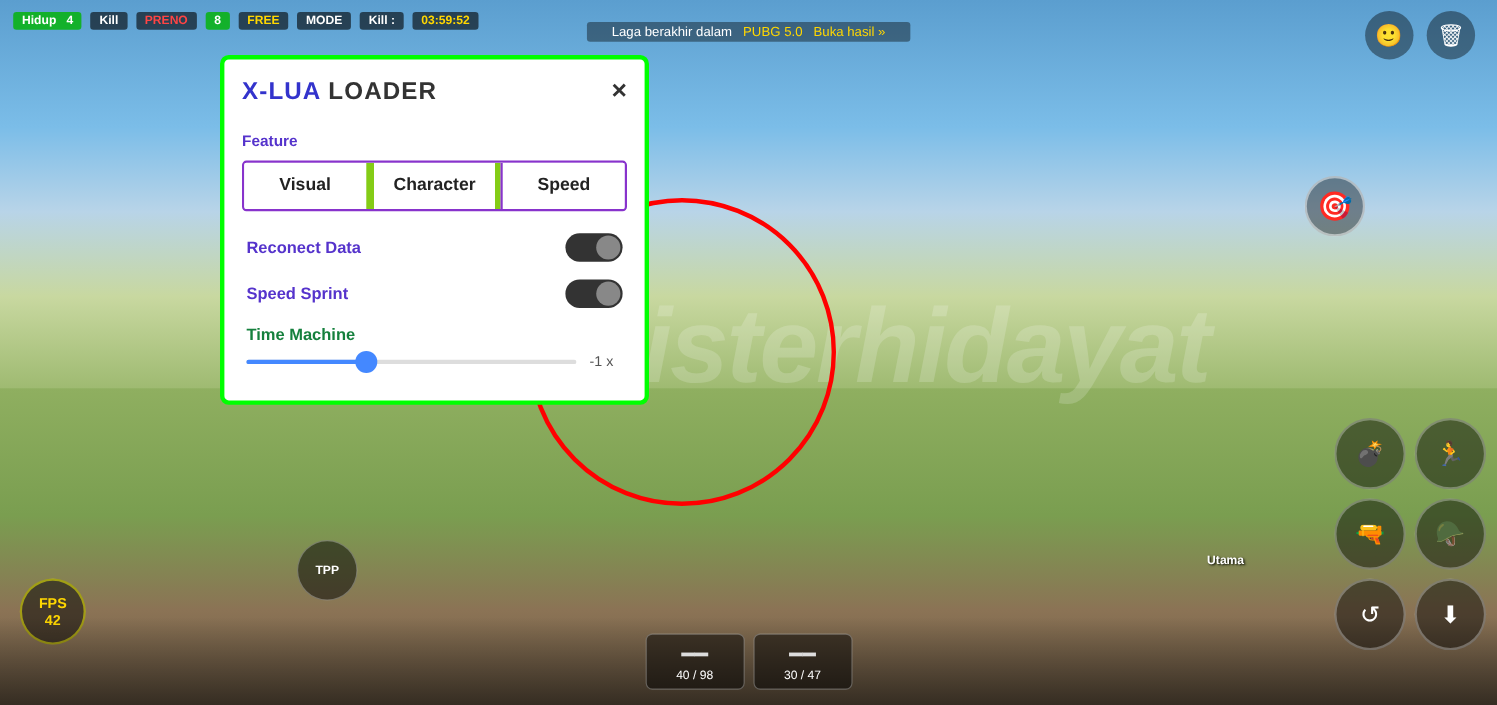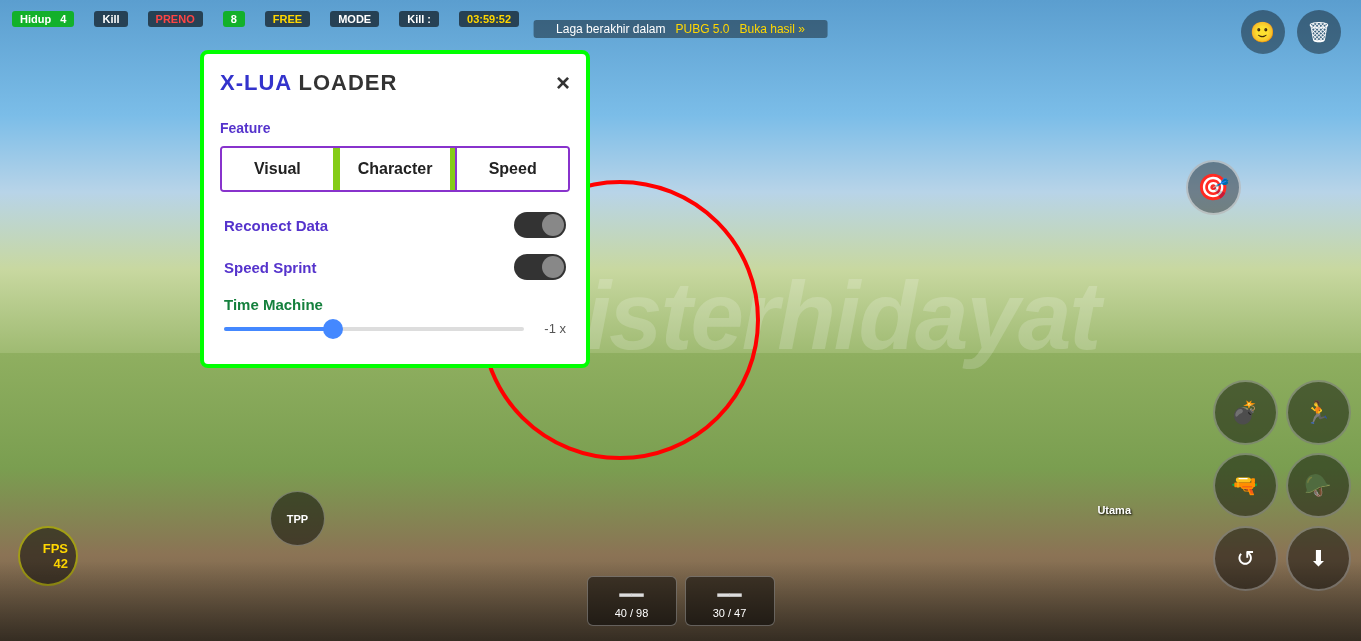--- a/index.html
+++ b/index.html
@@ -62,21 +62,21 @@
     }
 
     
     .hud-top {
       position: absolute;
       top: 0; left: 0; right: 0;
       height: 38px;
       display: flex;
       align-items: center;
       padding: 0 12px;
-      gap: 20px;
+      gap: 8px;
     }
 
     .hud-badge {
       background: rgba(0,0,0,0.6);
       color: #fff;
       font-size: 11px;
       padding: 2px 8px;
       border-radius: 3px;
       font-weight: bold;
     }
@@ -107,21 +107,21 @@
       left: 18px;
       background: rgba(0,0,0,0.5);
       color: #FFD700;
       font-size: 13px;
       padding: 4px 8px;
       border-radius: 50%;
       width: 60px;
       height: 60px;
       display: flex;
       flex-direction: column;
-      align-items: flex-end;
+      align-items: center;
       justify-content: center;
       font-weight: bold;
       border: 2px solid rgba(255,255,0,0.5);
     }
 
     
     .hud-bottom {
       position: absolute;
       bottom: 0; left: 0; right: 0;
       height: 80px;
@@ -338,21 +338,20 @@
       position: absolute;
       top: -8px;
       left: 33%;
       cursor: pointer;
     }
 
     .slider-value {
       color: #555;
       font-size: 13px;
       min-width: 30px;
-      text-align: right;
     }
 
     
     .hud-top-right {
       position: absolute;
       top: 10px;
       right: 20px;
       display: flex;
       gap: 12px;
     }

